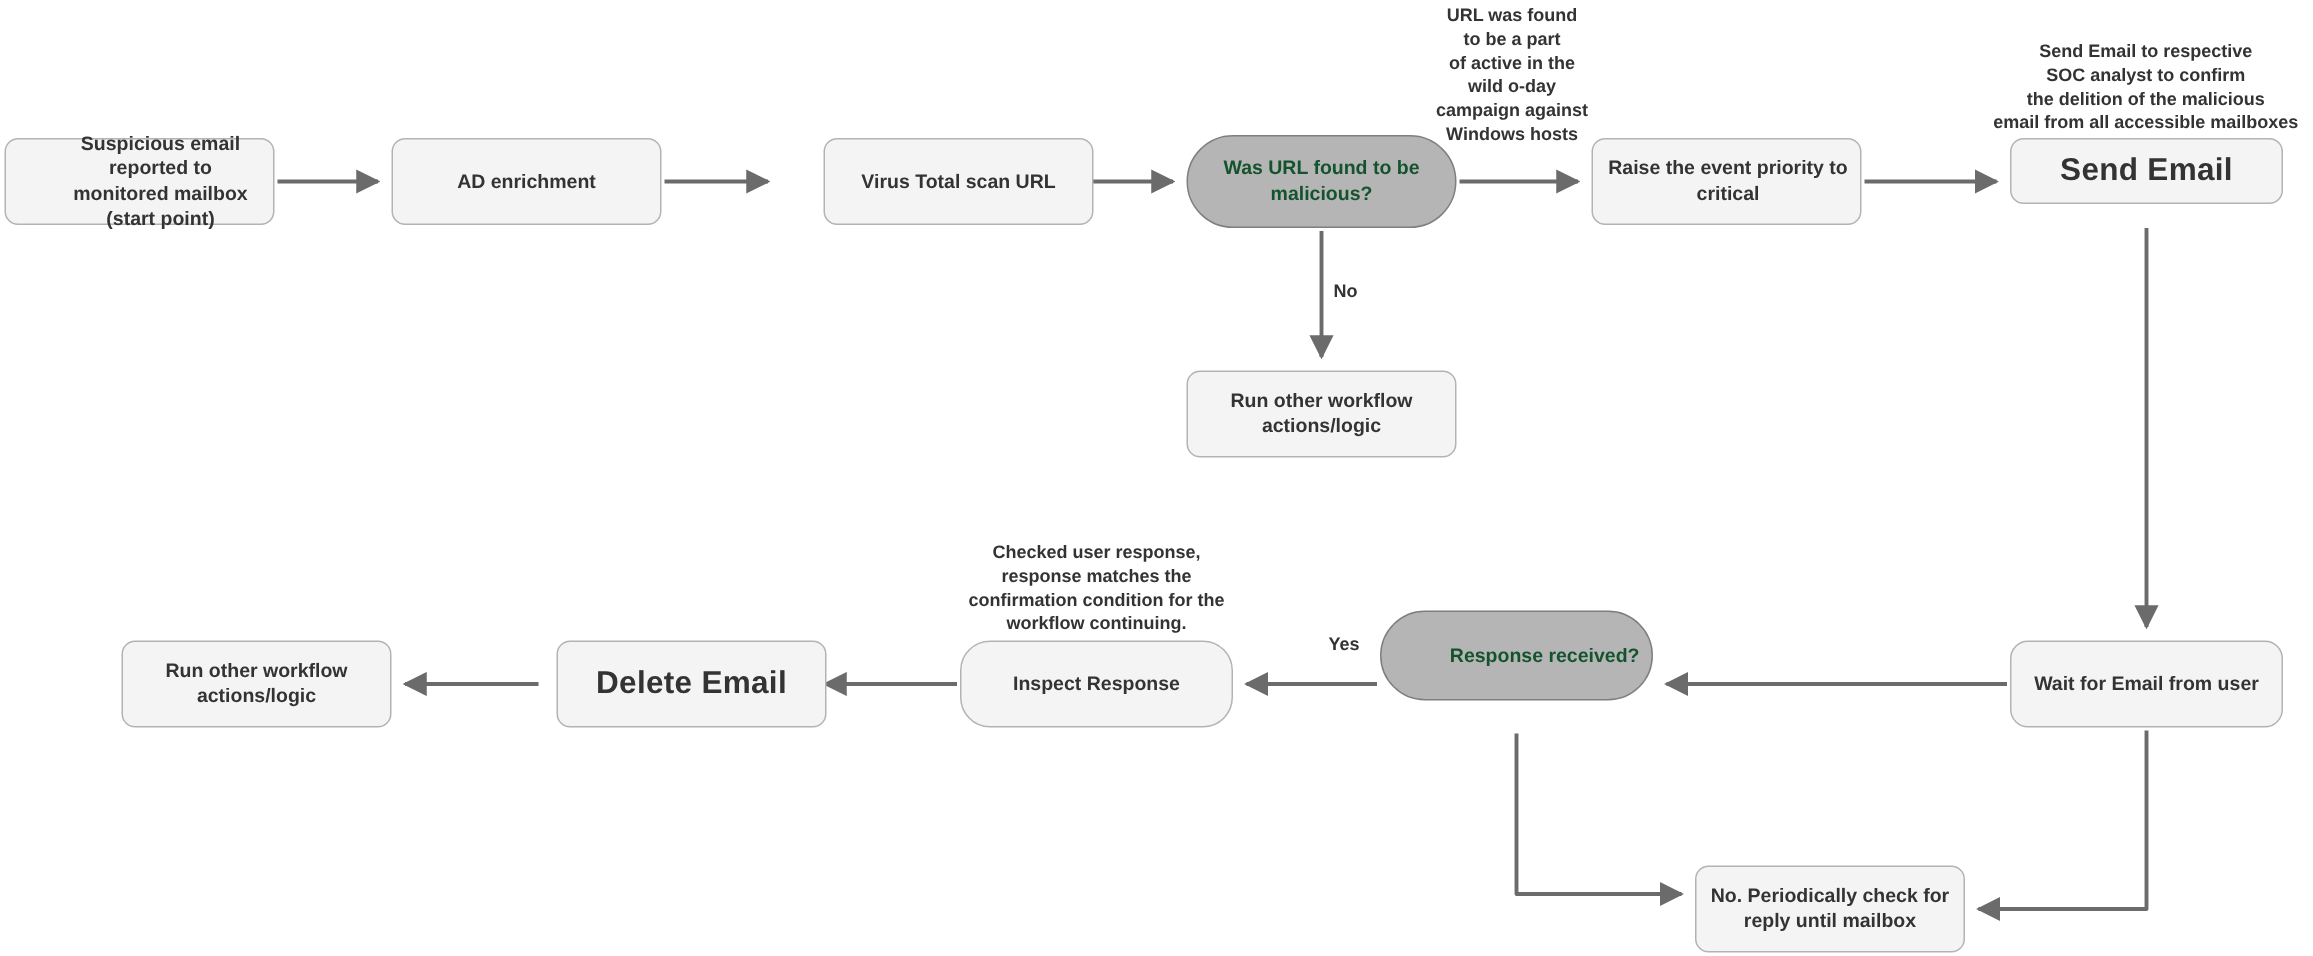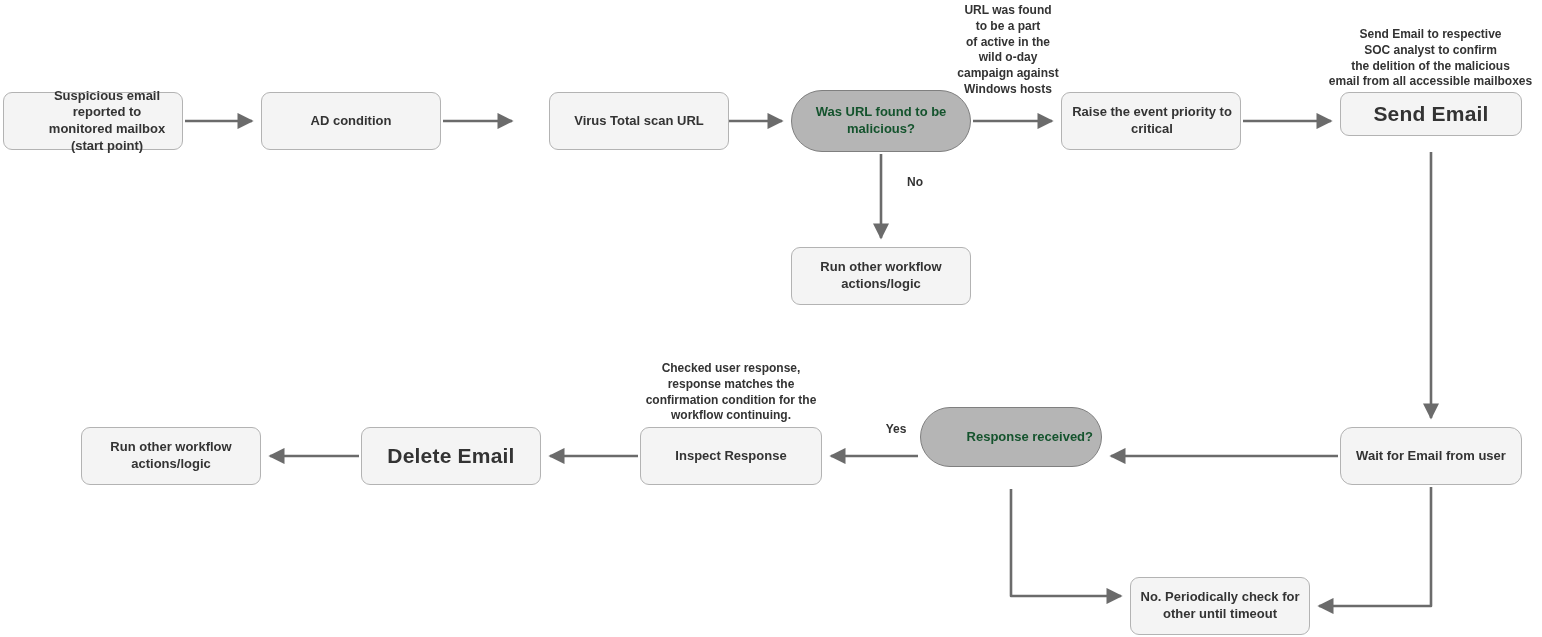--- a/index.html
+++ b/index.html
@@ -85,21 +85,21 @@
         <path d="M 1011 489 L 1011 596 L 1121 596" fill="none" stroke="#6b6b6b" stroke-width="2.6" stroke-linejoin="round" stroke-linecap="butt" marker-end="url(#arrowhead)"></path>
         <path d="M 1431 487 L 1431 606 L 1319 606" fill="none" stroke="#6b6b6b" stroke-width="2.6" stroke-linejoin="round" stroke-linecap="butt" marker-end="url(#arrowhead)"></path>
       </g>
   </svg>
 
   <div id="node-layer">
       <div class="node" style="left: 3px; top: 92px; width: 180px; height: 58px; padding-left: 36px;">
         <span>Suspicious email reported to monitored mailbox (start point)</span>
       </div>
       <div class="node" style="left: 261px; top: 92px; width: 180px; height: 58px;">
-        <span>AD condition</span>
+        <span>AD enrichment</span>
       </div>
       <div class="node" style="left: 521px; top: 92px; width: 180px; height: 58px; margin-left: 28px;">
         <span>Virus Total scan URL</span>
       </div>
       <div class="node decision" style="left: 791px; top: 90px; width: 180px; height: 62px;">
         <span>Was URL found to be malicious?</span>
       </div>
       <div class="node" style="left: 1061px; top: 92px; width: 180px; height: 58px; padding-left: 10px;">
         <span>Raise the event priority to critical</span>
       </div>
@@ -108,41 +108,41 @@
       </div>
       <div class="node" style="left: 791px; top: 247px; width: 180px; height: 58px;">
         <span>Run other workflow actions/logic</span>
       </div>
       <div class="node" style="left: 1340px; top: 427px; width: 182px; height: 58px; border-radius: 12px;">
         <span>Wait for Email from user</span>
       </div>
       <div class="node decision" style="left: 920px; top: 407px; width: 182px; height: 60px; justify-content: flex-end;">
         <span>Response received?</span>
       </div>
-      <div class="node" style="left: 640px; top: 427px; width: 182px; height: 58px;">
+      <div class="node" style="left: 640px; top: 427px; width: 182px; height: 58px; border-radius: 20px;">
         <span>Inspect Response</span>
       </div>
-      <div class="node big" style="left: 361px; top: 427px; width: 180px; height: 58px;">
+      <div class="node big" style="left: 371px; top: 427px; width: 180px; height: 58px;">
         <span>Delete Email</span>
       </div>
       <div class="node" style="left: 81px; top: 427px; width: 180px; height: 58px;">
         <span>Run other workflow actions/logic</span>
       </div>
       <div class="node" style="left: 1130px; top: 577px; width: 180px; height: 58px;">
-        <span>No. Periodically check for other until timeout</span>
+        <span>No. Periodically check for reply until mailbox</span>
       </div>
     </div>
   <div id="label-layer">
       <div class="edge-label small" style="left: 952px; top: 3px; width: 112px;">URL was found
 to be a part
 of active in the
 wild o-day
 campaign against
 Windows hosts</div>
-      <div class="edge-label yesno" style="left: 882px; top: 175px; width: 30px; padding-left: 18px;">No</div>
+      <div class="edge-label yesno" style="left: 882px; top: 187px; width: 30px;">No</div>
       <div class="edge-label small" style="left: 1323px; top: 27px; width: 215px;">Send Email to respective
 SOC analyst to confirm
 the delition of the malicious
 email from all accessible mailboxes</div>
       <div class="edge-label small" style="left: 645px; top: 361px; width: 172px;">Checked user response,
 response matches the
 confirmation condition for the
 workflow continuing.</div>
       <div class="edge-label yesno" style="left: 880px; top: 422px; width: 32px;">Yes</div>
     </div>

